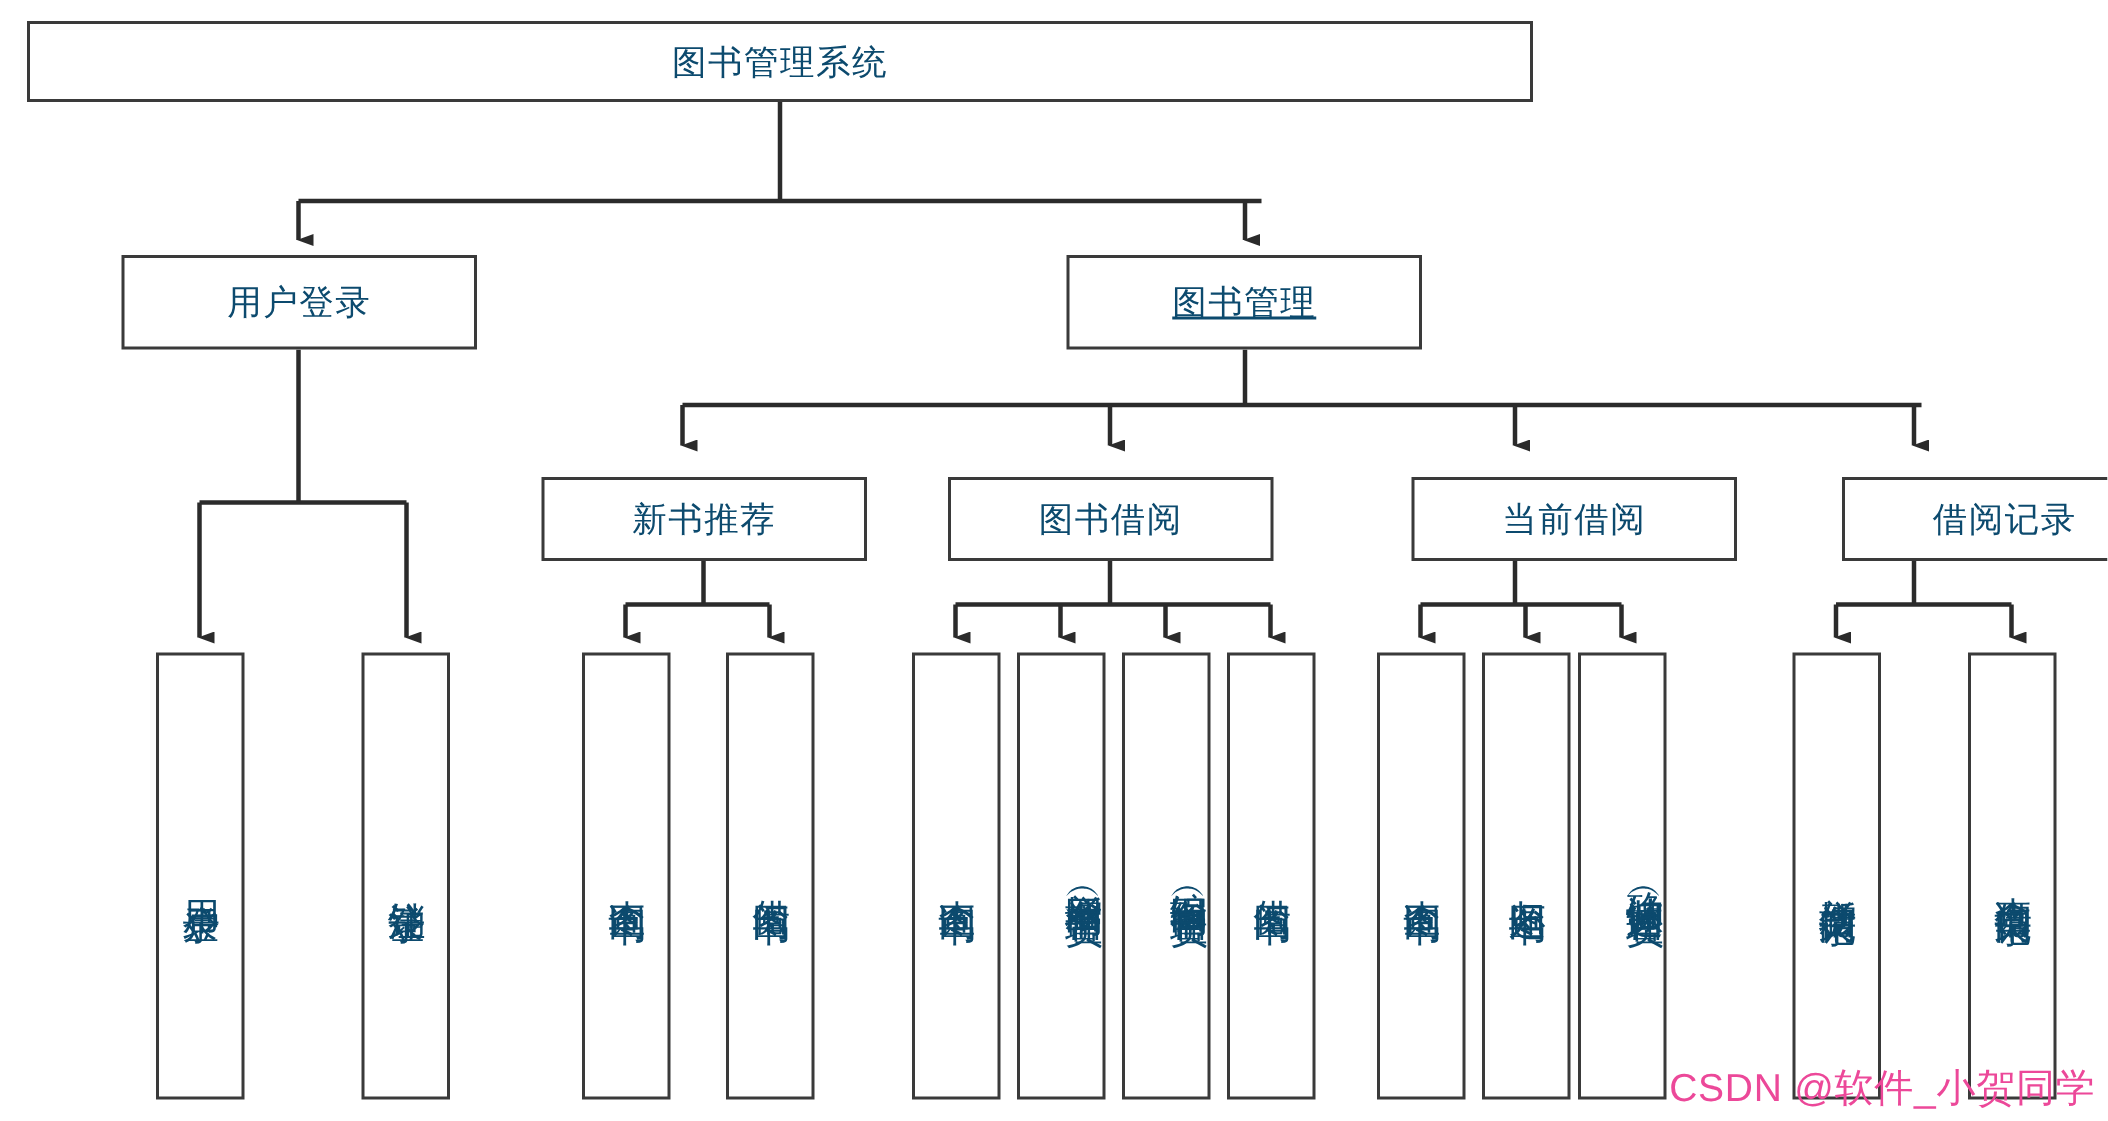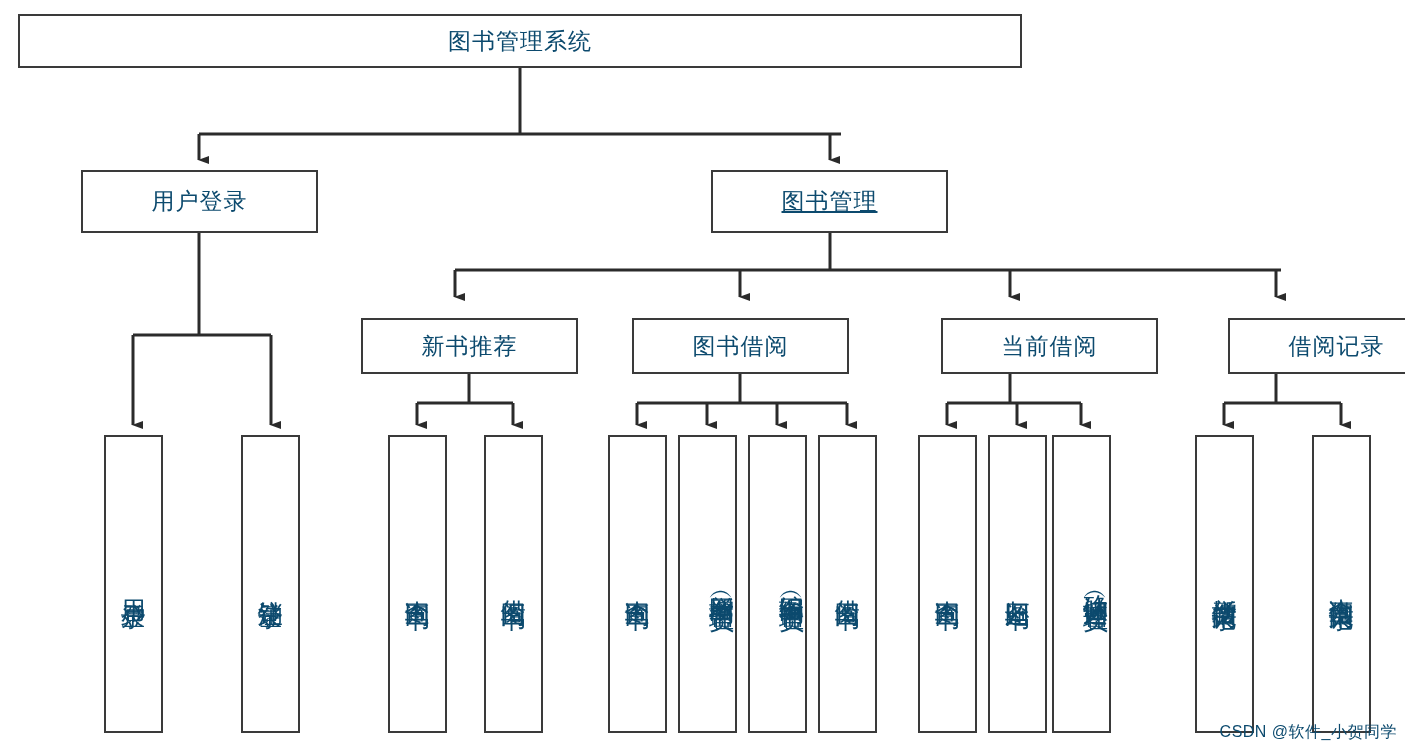--- a/index.html
+++ b/index.html
@@ -53,22 +53,22 @@
     align-items: flex-start;
   }
   .label {
     display: block;
     white-space: nowrap;
   }
   #watermark {
     position: absolute;
     right: 8px;
     bottom: 4px;
-    font-size: 16px;
-    color: #0c4a6e;
+    font-size: 26px;
+    color: #ec4899;
     white-space: nowrap;
     letter-spacing: 0.5px;
   }
 </style>
 </head>
 <body>
 
 <div id="canvas">
 
   <svg id="wires" viewBox="0 0 1405 747" xmlns="http://www.w3.org/2000/svg">

